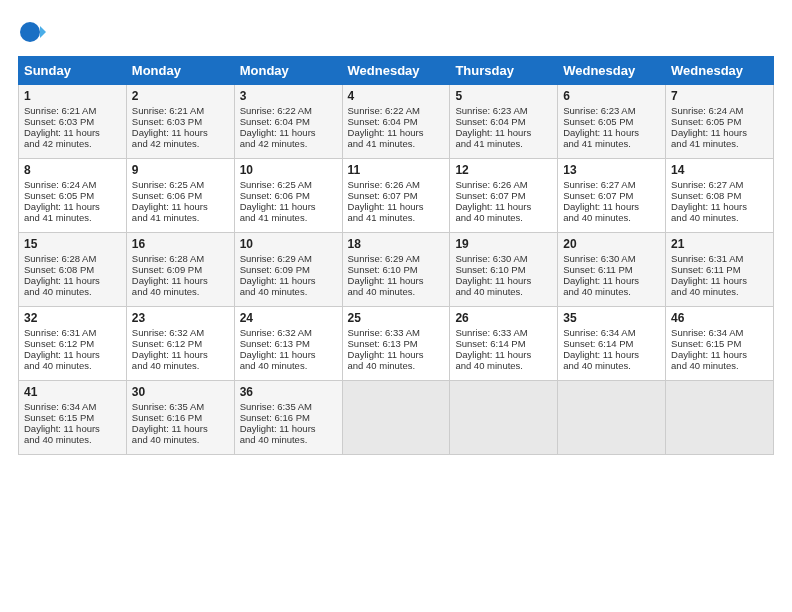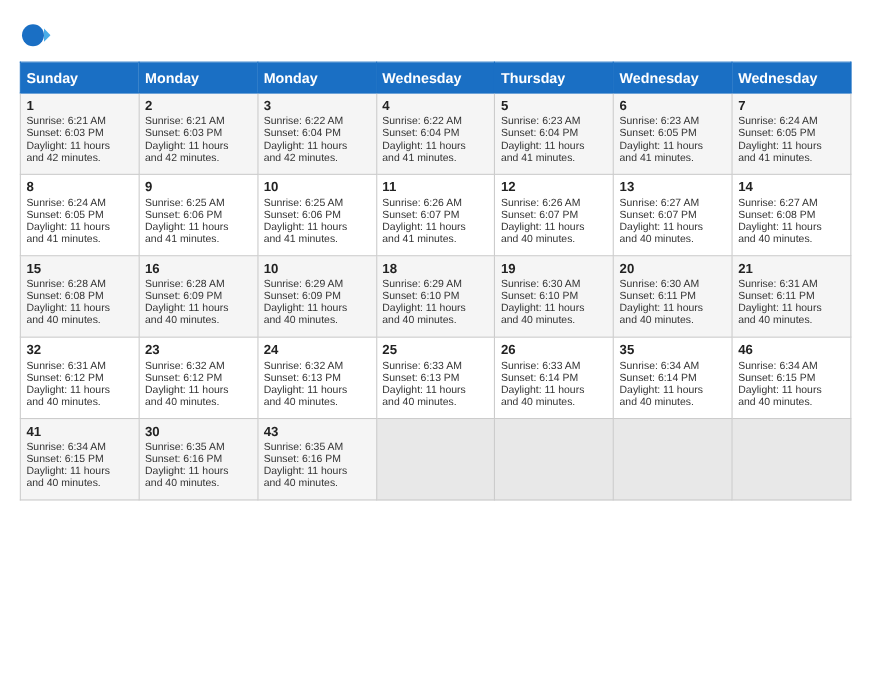--- a/index.html
+++ b/index.html
@@ -347,21 +347,21 @@
             <span style="display: block;">and 40 minutes.</span>
           </td>
           <td>
             <span class="day-num">30</span>
             <span style="display: block;">Sunrise: 6:35 AM</span>
             <span style="display: block;">Sunset: 6:16 PM</span>
             <span style="display: block;">Daylight: 11 hours</span>
             <span style="display: block;">and 40 minutes.</span>
           </td>
           <td>
-            <span class="day-num">43</span>
+            <span class="day-num">36</span>
             <span style="display: block;">Sunrise: 6:35 AM</span>
             <span style="display: block;">Sunset: 6:16 PM</span>
             <span style="display: block;">Daylight: 11 hours</span>
             <span style="display: block;">and 40 minutes.</span>
           </td>
           <td class="day-empty"></td>
           <td class="day-empty"></td>
           <td class="day-empty"></td>
           <td class="day-empty"></td>
         </tr>

